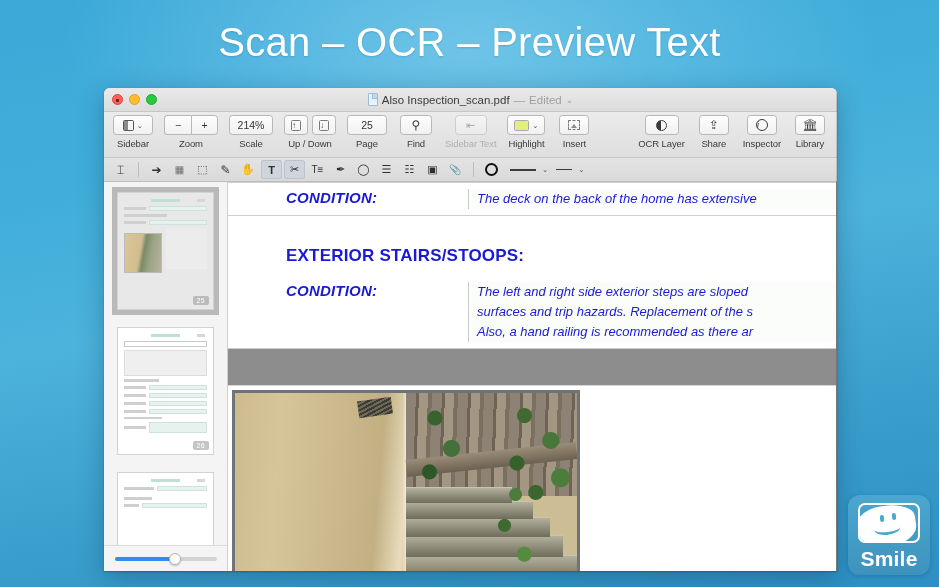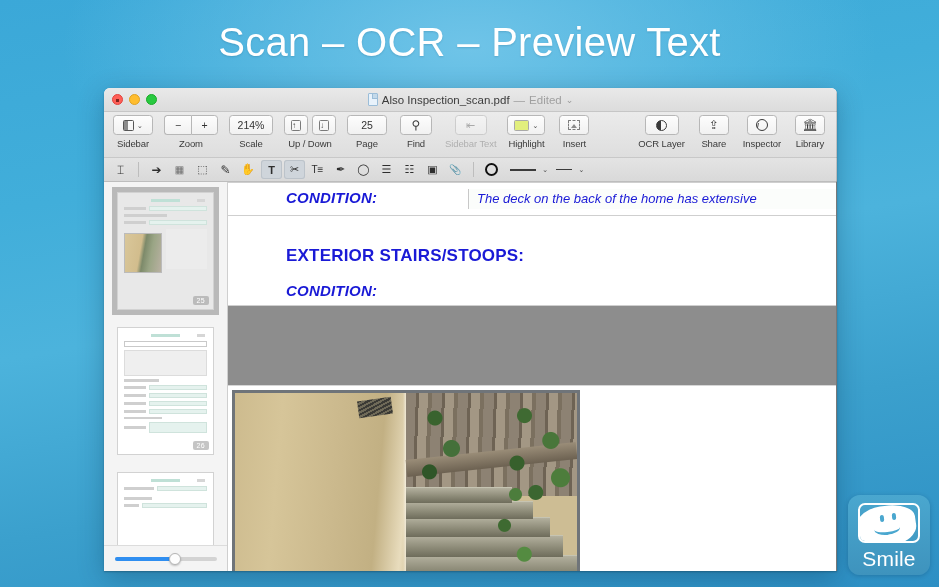--- a/index.html
+++ b/index.html
@@ -187,21 +187,21 @@
   }
 
   
   .docpane { flex: 1; background: #8d8d8d; position: relative; overflow: hidden; }
   .page {
     position: absolute; left: 0; top: 0; width: 608px; background: #ffffff;
     padding: 0;
   }
   .sec { position: relative; }
   .rule-top { height: 1px; background: #cfcfcf; }
-  .sec-row { display: flex; padding: 6px 0 6px 0; }
+  .sec-row { display: flex; padding: 6px 0 6px 0; justify-content: flex-end; }
   .cond-label {
     width: 240px; padding-left: 58px;
     color: #1a1ad6; font-style: italic; font-weight: bold; font-size: 15px;
     letter-spacing: 0.2px;
   }
   .cond-text {
     flex: 1; color: #1a1ad6; font-style: italic; font-size: 13px; line-height: 20px;
     border-left: 1px solid #c8c8c8;
     padding: 0 0 0 8px;
     background: #fbfdfb;
@@ -304,21 +304,21 @@
   }
   .eye { position: absolute; width: 4px; height: 7px; background: #4aa7cf; border-radius: 2px; }
   .eye.l { left: 20px; top: 10px; transform: rotate(-6deg); }
   .eye.r { left: 32px; top: 8px;  transform: rotate(-6deg); }
   .mouth {
     position: absolute; left: 14px; top: 17px; width: 26px; height: 13px;
     border-bottom: 3px solid #4aa7cf; border-radius: 0 0 50% 50%;
     transform: rotate(-6deg);
   }
   .smile-text {
-    color: #ffffff; font-size: 21px; font-weight: 400; margin-top: 4px;
+    color: #ffffff; font-size: 21px; font-weight: 700; margin-top: 4px;
     letter-spacing: 0.2px;
   }
 </style>
 </head>
 <body>
 
 <div id="bg"></div>
 
 <div id="headline">Scan – OCR – Preview Text</div>
 
@@ -600,20 +600,25 @@
             </div>
           </div>
           <div class="rule-top"></div>
         </div>
 
         <div class="heading">EXTERIOR STAIRS/STOOPS:</div>
 
         <div class="sec">
           <div class="sec-row">
             <div class="cond-label">CONDITION:</div>
+            <div class="cond-text">
+              <div><span>The left and right side exterior steps are sloped</span></div>
+              <div><span>surfaces and trip hazards.  Replacement of the s</span></div>
+              <div><span>Also, a hand railing is recommended as there ar</span></div>
+            </div>
           </div>
           <div class="rule-top"></div>
         </div>
 
         <div class="doc-photo-wrap">
           <div class="doc-photo">
             <div class="ph-wall"></div>
             <div class="ph-vent"></div>
             <div class="ph-fence"></div>
             <div class="ph-rail"></div>

